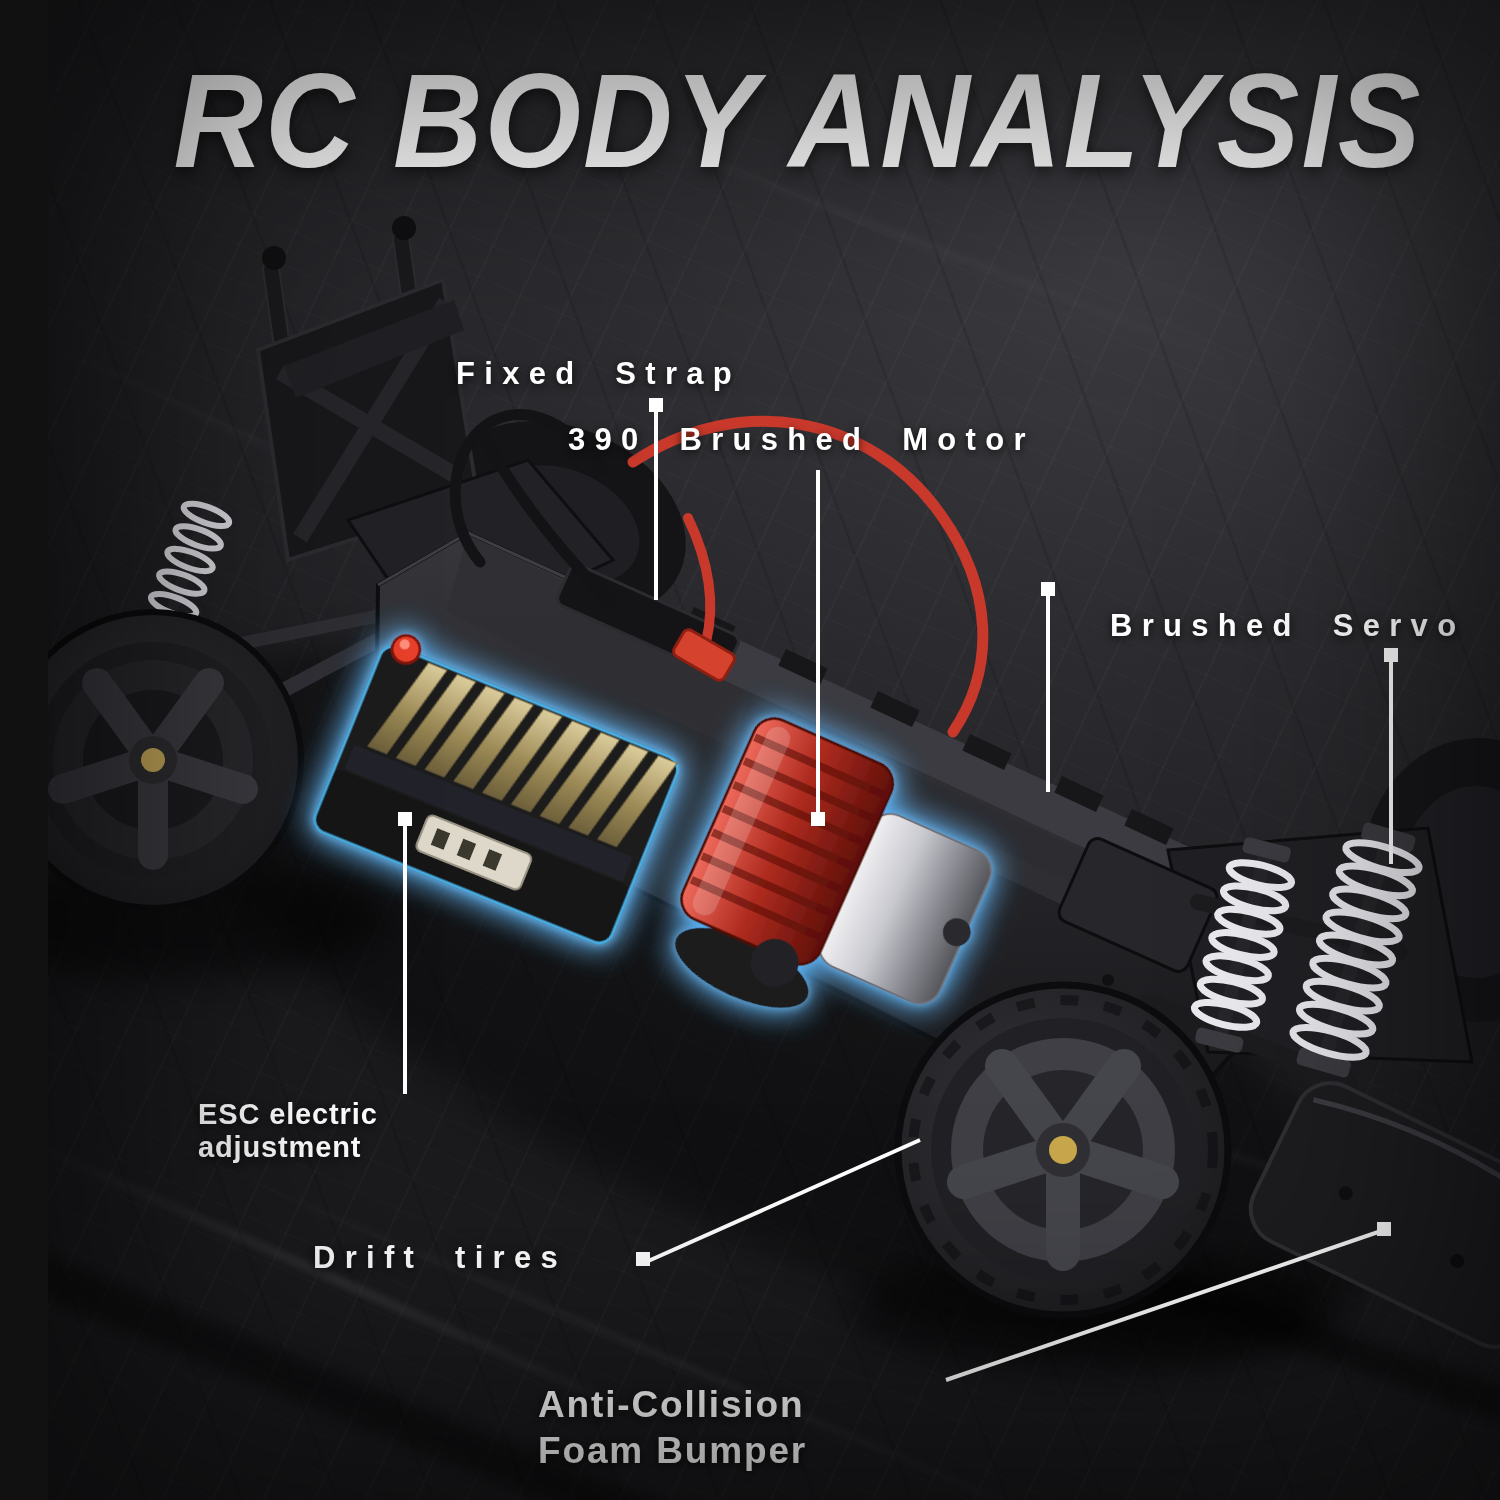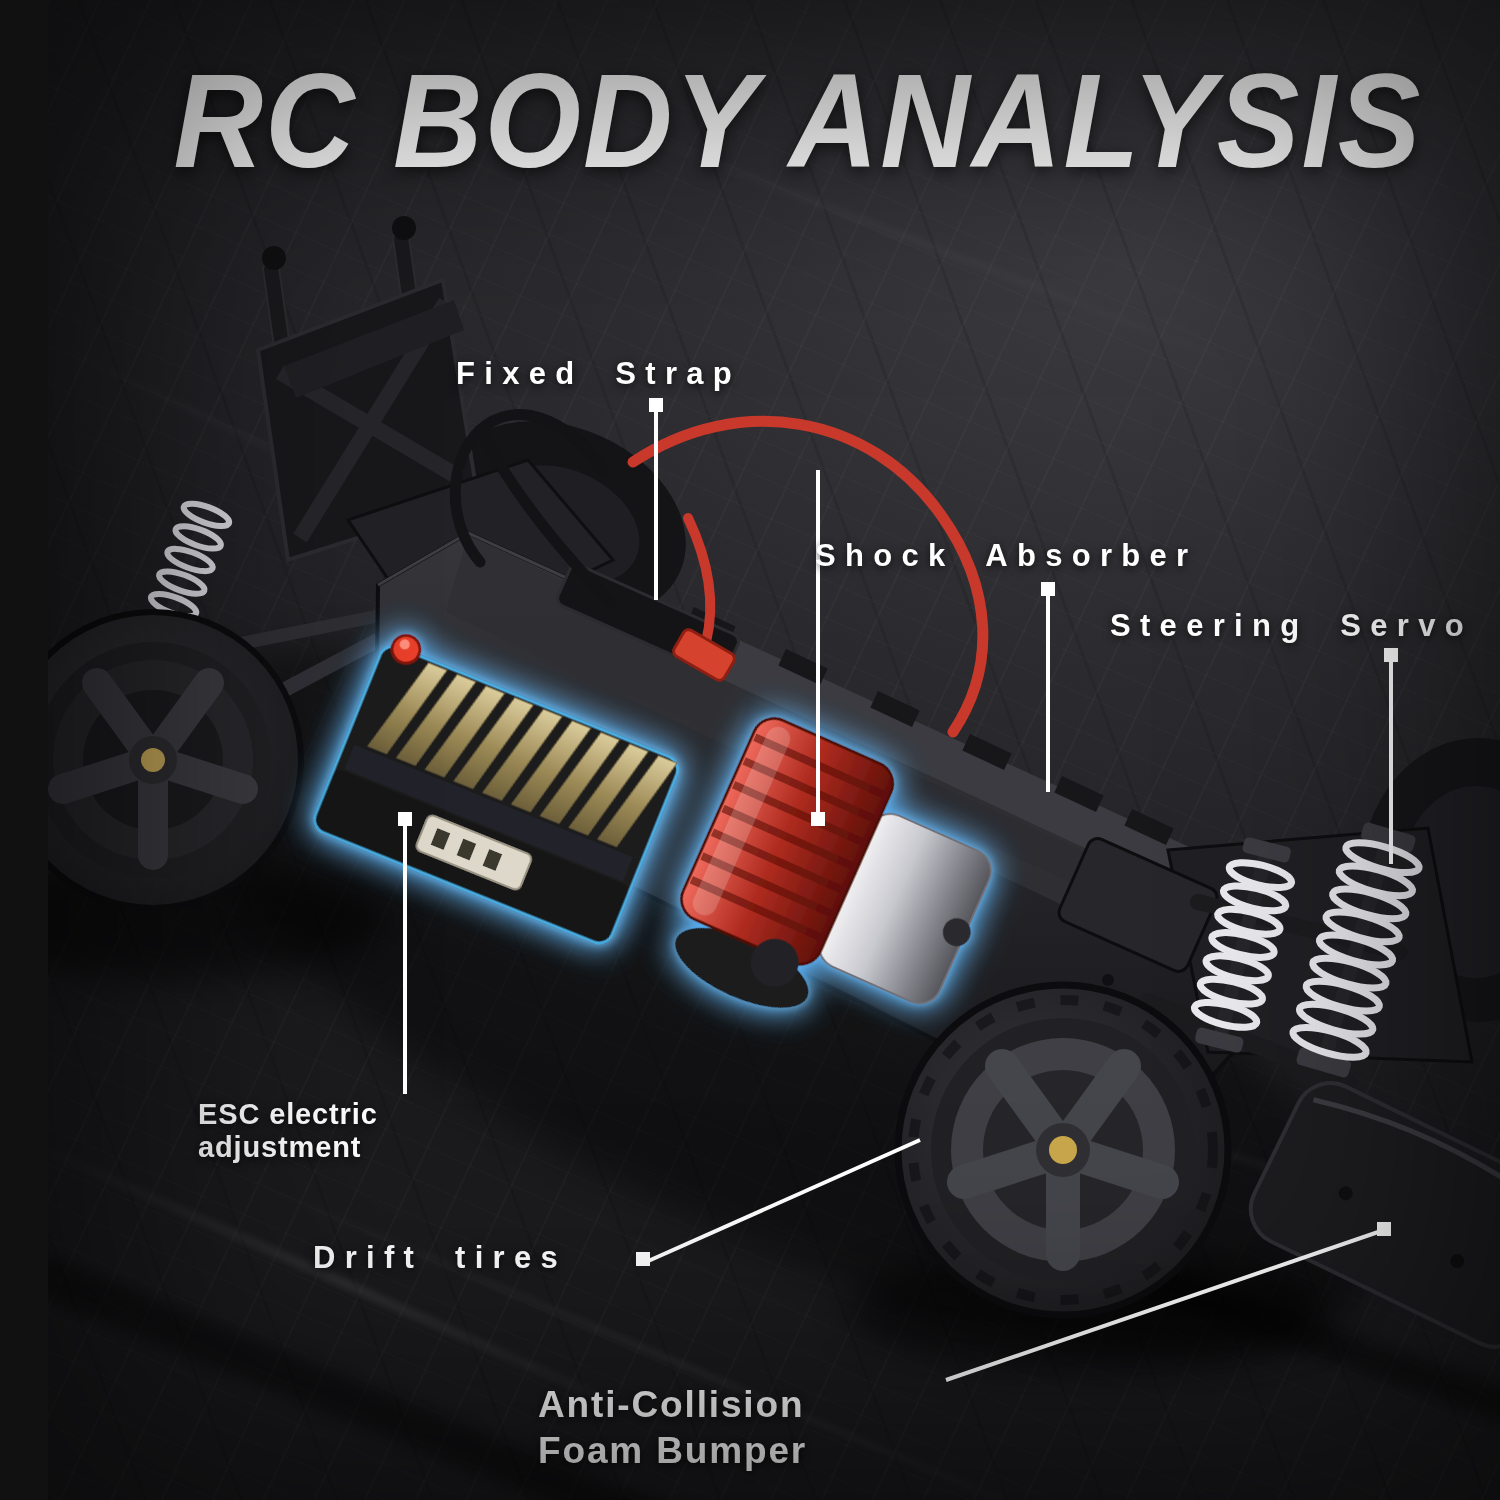--- a/index.html
+++ b/index.html
@@ -312,25 +312,25 @@
       <rect x="588" y="1252" width="14" height="14"></rect>
       <rect x="1329" y="1222" width="14" height="14"></rect>
     </g>
   </svg>
 
   <h1 class="page-title">RC BODY ANALYSIS</h1>
 
   <div class="callout wide" id="lbl-fixed-strap">
     <span>Fixed Strap</span>
   </div>
-  <div class="callout wide" id="lbl-shock">
-    <span>Shock Absorber</span>
+  <div class="callout wide" id="lbl-motor">
+    <span>390 Brushed Motor</span>
   </div>
   <div class="callout wide" id="lbl-servo">
-    <span>Steering Servo</span>
+    <span>Brushed Servo</span>
   </div>
   <div class="callout med" id="lbl-esc">
     <div>ESC electric</div>
     <div>adjustment</div>
   </div>
   <div class="callout wide" id="lbl-drift">
     <span>Drift tires</span>
   </div>
   <div class="callout big" id="lbl-bumper">
     <div>Anti-Collision</div>

